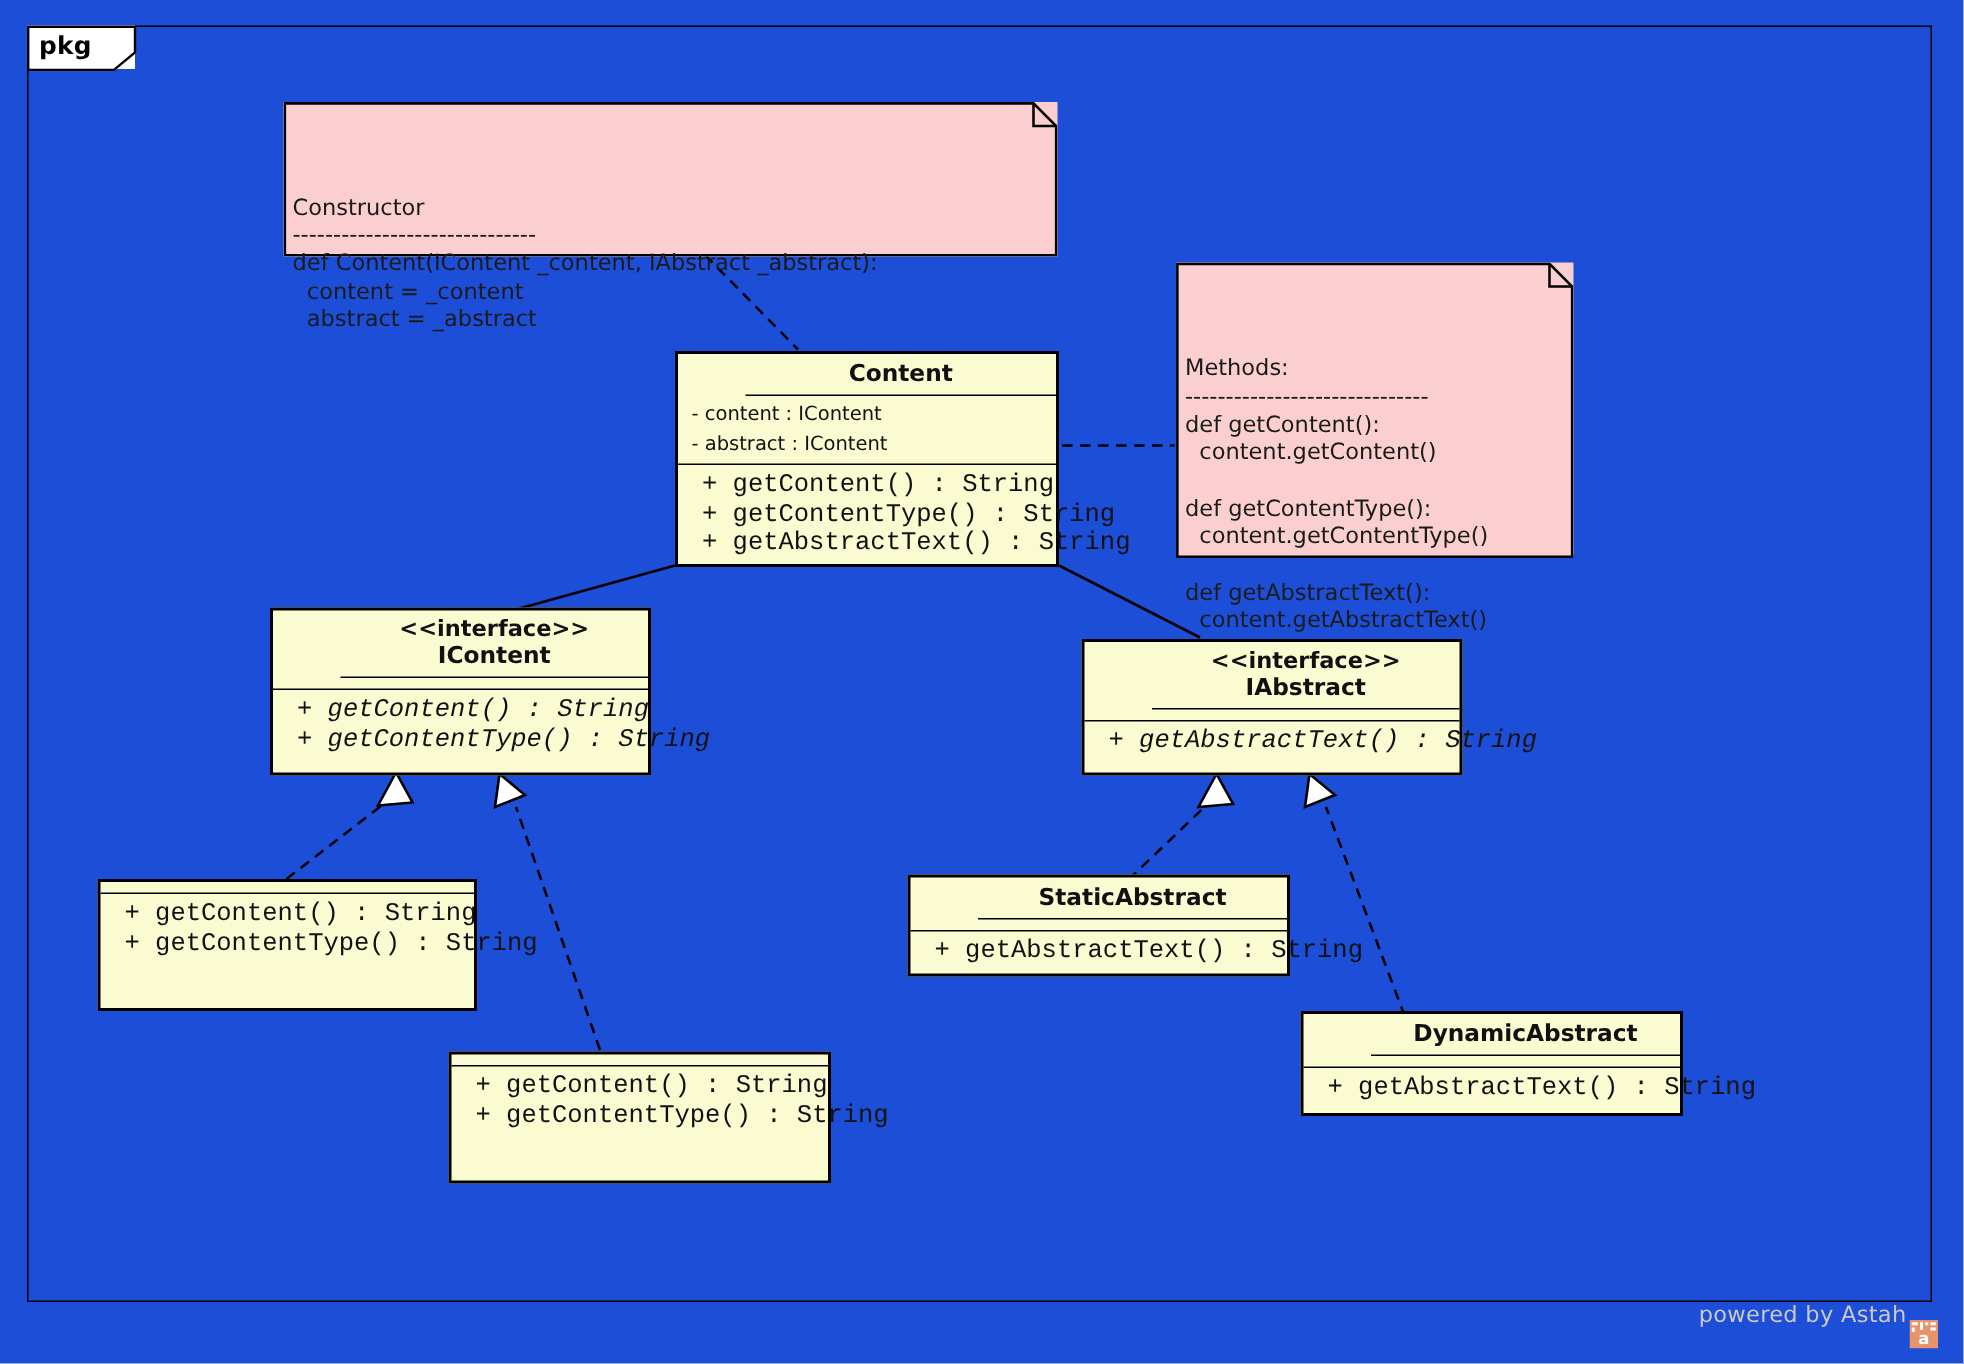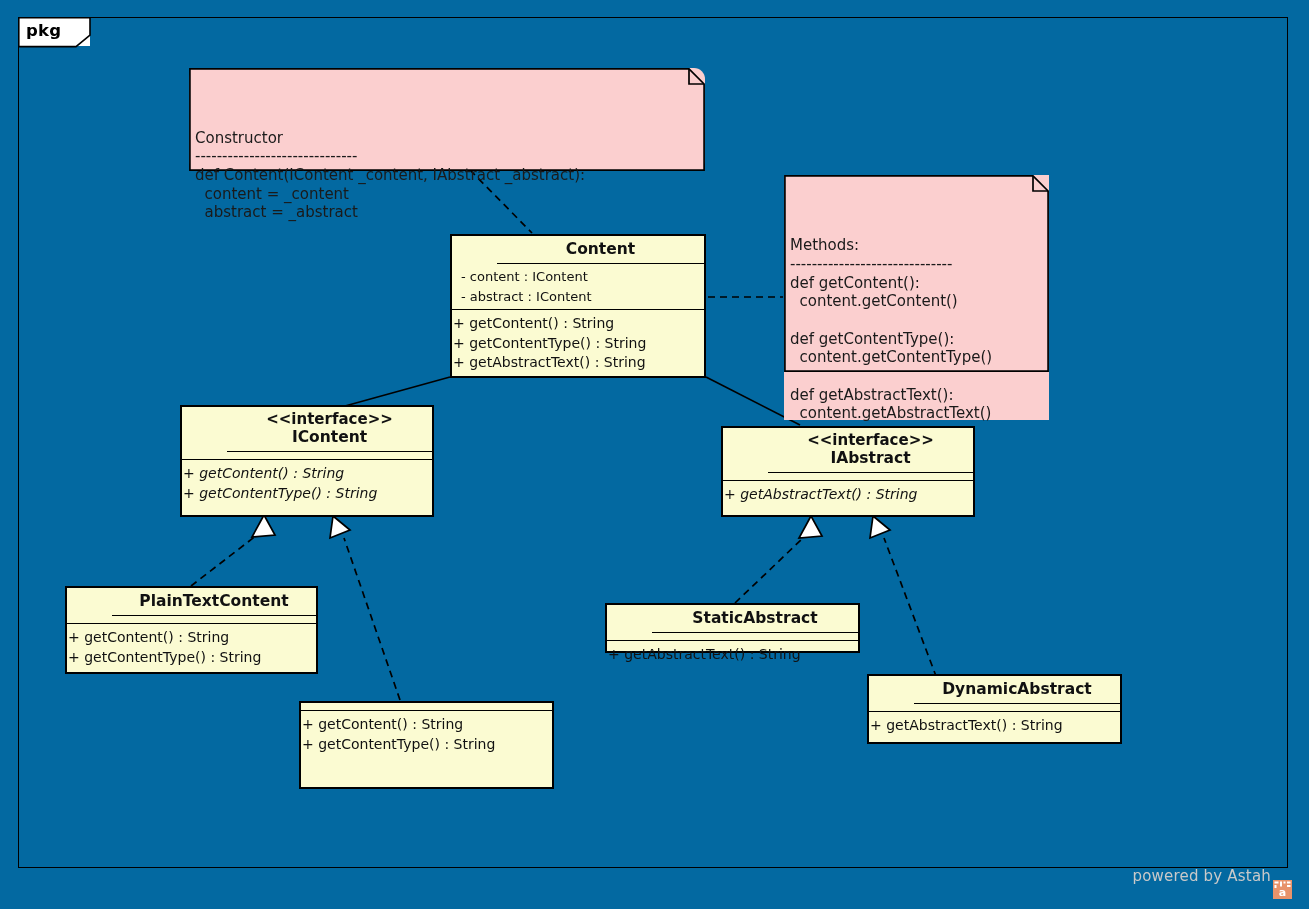--- a/index.html
+++ b/index.html
@@ -9,21 +9,21 @@
     background: #ffffff;
   }
   body {
     font-family: "DejaVu Sans", "Liberation Sans", sans-serif;
     -webkit-font-smoothing: antialiased;
   }
   #canvas {
     position: relative;
     width: 1309px;
     height: 909px;
-    background: #0369a1;
+    background: #1d4ed8;
     overflow: hidden;
   }
 
   
   .pkg-frame {
     position: absolute;
     left: 18px;
     top: 17px;
     width: 1270px;
     height: 851px;
@@ -118,23 +118,24 @@
     font-size: 13px;
     line-height: 19.5px;
     min-height: 8px;
   }
   .umlclass .cls-attrs.empty {
     padding: 0;
     height: 8px;
   }
   .umlclass .cls-ops {
     box-sizing: border-box;
-    padding: 4px 0 4px 1px;
-    font-size: 14px;
+    padding: 4px 0 4px 16px;
+    font-size: 17px;
     line-height: 19.5px;
+    font-family: Liberation Mono, monospace;
   }
   .umlclass.iface .cls-ops {
     font-style: italic;
   }
   .row {
     white-space: nowrap;
   }
 
   
   .watermark {
@@ -184,33 +185,33 @@
     <line x1="400" y1="700" x2="344" y2="538" stroke="#000" stroke-width="1.7" stroke-dasharray="7,5"></line>
     <polygon points="333,516 330,538 350,530" fill="#ffffff" stroke="#000" stroke-width="1.7" stroke-linejoin="miter"></polygon>
 
     <line x1="735" y1="603" x2="803" y2="538" stroke="#000" stroke-width="1.7" stroke-dasharray="7,5"></line>
     <polygon points="811,516 799,538 822,536" fill="#ffffff" stroke="#000" stroke-width="1.7" stroke-linejoin="miter"></polygon>
 
     <line x1="945" y1="700" x2="884" y2="538" stroke="#000" stroke-width="1.7" stroke-dasharray="7,5"></line>
     <polygon points="873,516 870,538 890,530" fill="#ffffff" stroke="#000" stroke-width="1.7" stroke-linejoin="miter"></polygon>
   </svg>
 
-  <div class="note" style="left:189px; top:68px; width:516px; height:103px;border-radius:11px;">
+  <div class="note" style="left:189px; top:68px; width:516px; height:103px;">
     <svg class="note-svg" width="516" height="103" viewBox="0 0 516 103">
       <path d="M0.9 0.9 L500 0.9 L515.1 16 L515.1 102.1 L0.9 102.1 Z" fill="#fbcfcf" stroke="#000000" stroke-width="1.7"></path>
       <path d="M500 0.9 L500 16 L515.1 16" fill="none" stroke="#000000" stroke-width="1.7"></path>
     </svg>
     <span class="note-text">Constructor
 ------------------------------
 def Content(IContent _content, IAbstract _abstract):
   content = _content
   abstract = _abstract</span>
   </div>
 
-  <div class="note" style="left:784px; top:175px; width:265px; height:245px; line-height:18.7px;">
+  <div class="note" style="left:784px; top:175px; width:265px; height:195px; line-height:18.7px;">
     <svg class="note-svg" width="265" height="197" viewBox="0 0 265 197">
       <path d="M0.9 0.9 L249 0.9 L264.1 16 L264.1 196.1 L0.9 196.1 Z" fill="#fbcfcf" stroke="#000000" stroke-width="1.7"></path>
       <path d="M249 0.9 L249 16 L264.1 16" fill="none" stroke="#000000" stroke-width="1.7"></path>
     </svg>
     <span class="note-text">Methods:
 ------------------------------
 def getContent():
   content.getContent()
 
 def getContentType():
@@ -252,39 +253,36 @@
       <span class="stereo">&lt;&lt;interface&gt;&gt;</span>
       <span>IAbstract</span>
     </div>
     <div class="cls-attrs empty"></div>
     <div class="cls-ops">
       <div class="row">+ getAbstractText() : String</div>
     </div>
   </div>
 
   <div class="umlclass" style="left:65px; top:586px; width:253px; height:88px;">
-    <div class="cls-head">
-      <span>PlainTextContent</span>
-    </div>
     <div class="cls-attrs empty"></div>
     <div class="cls-ops">
       <div class="row">+ getContent() : String</div>
       <div class="row">+ getContentType() : String</div>
     </div>
   </div>
 
   <div class="umlclass" style="left:299px; top:701px; width:255px; height:88px;">
     <div class="cls-attrs empty"></div>
     <div class="cls-ops">
       <div class="row">+ getContent() : String</div>
       <div class="row">+ getContentType() : String</div>
     </div>
   </div>
 
-  <div class="umlclass" style="left:605px; top:603px; width:255px; height:50px;">
+  <div class="umlclass" style="left:605px; top:583px; width:255px; height:68px;">
     <div class="cls-head">
       <span>StaticAbstract</span>
     </div>
     <div class="cls-attrs empty"></div>
     <div class="cls-ops">
       <div class="row">+ getAbstractText() : String</div>
     </div>
   </div>
 
   <div class="umlclass" style="left:867px; top:674px; width:255px; height:70px;">

